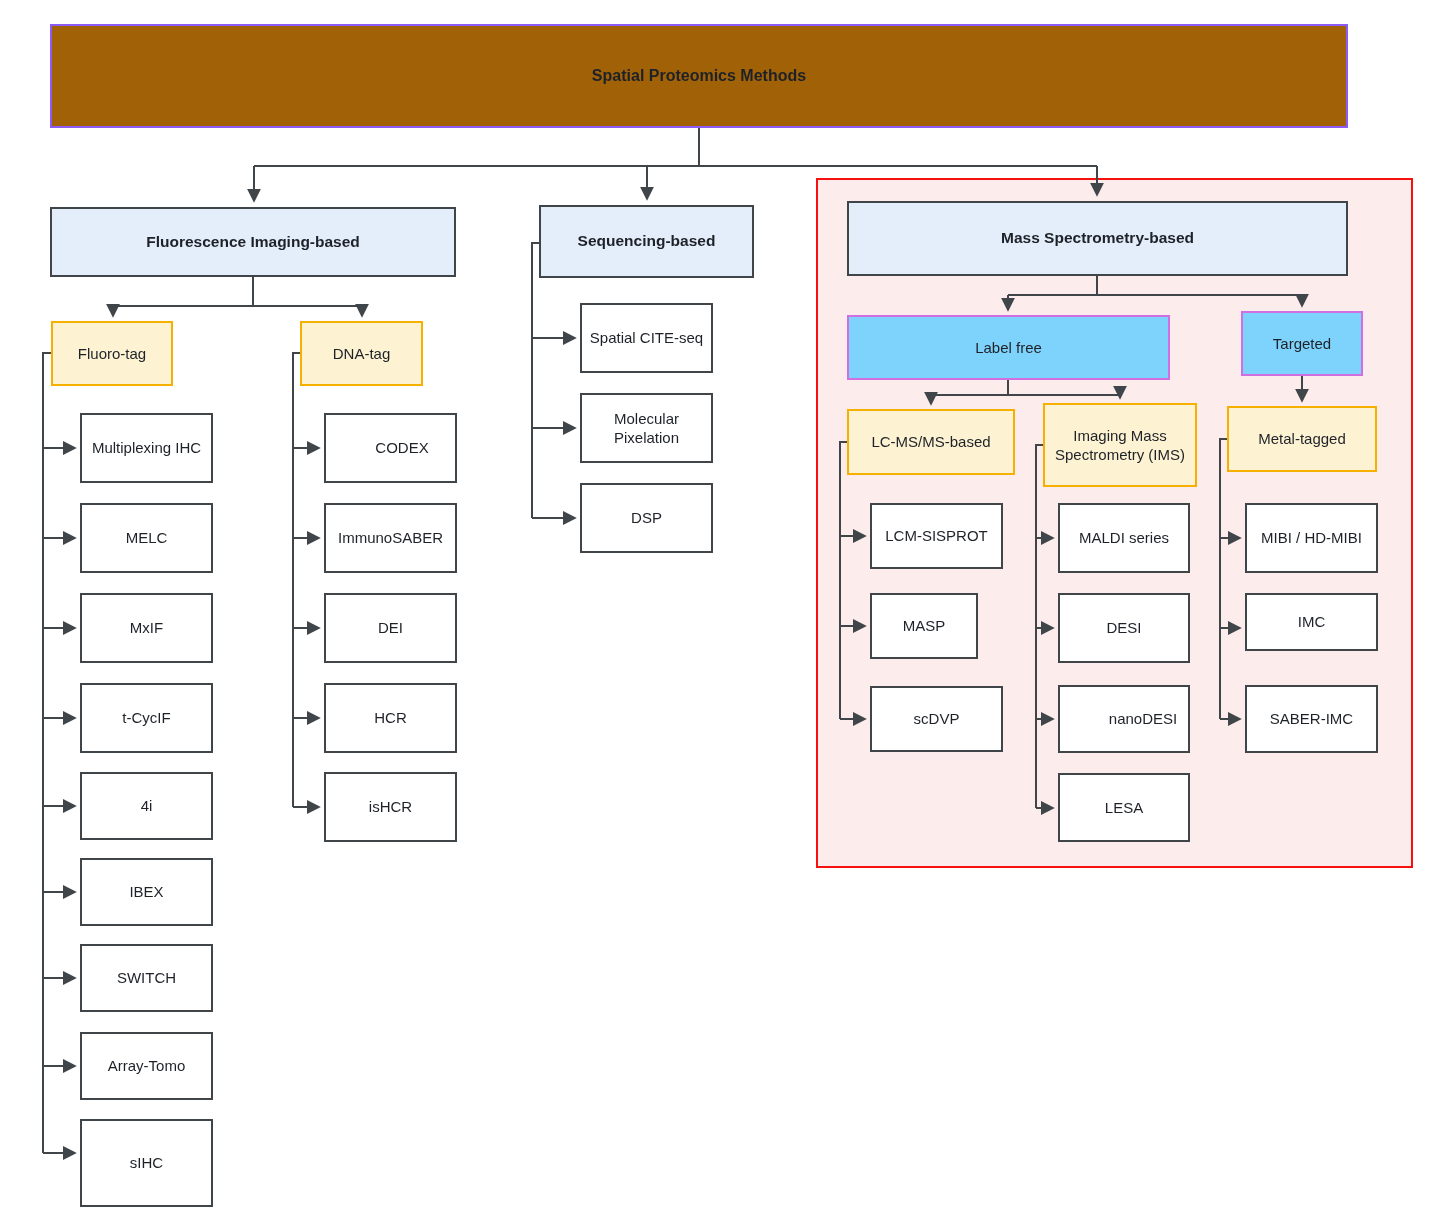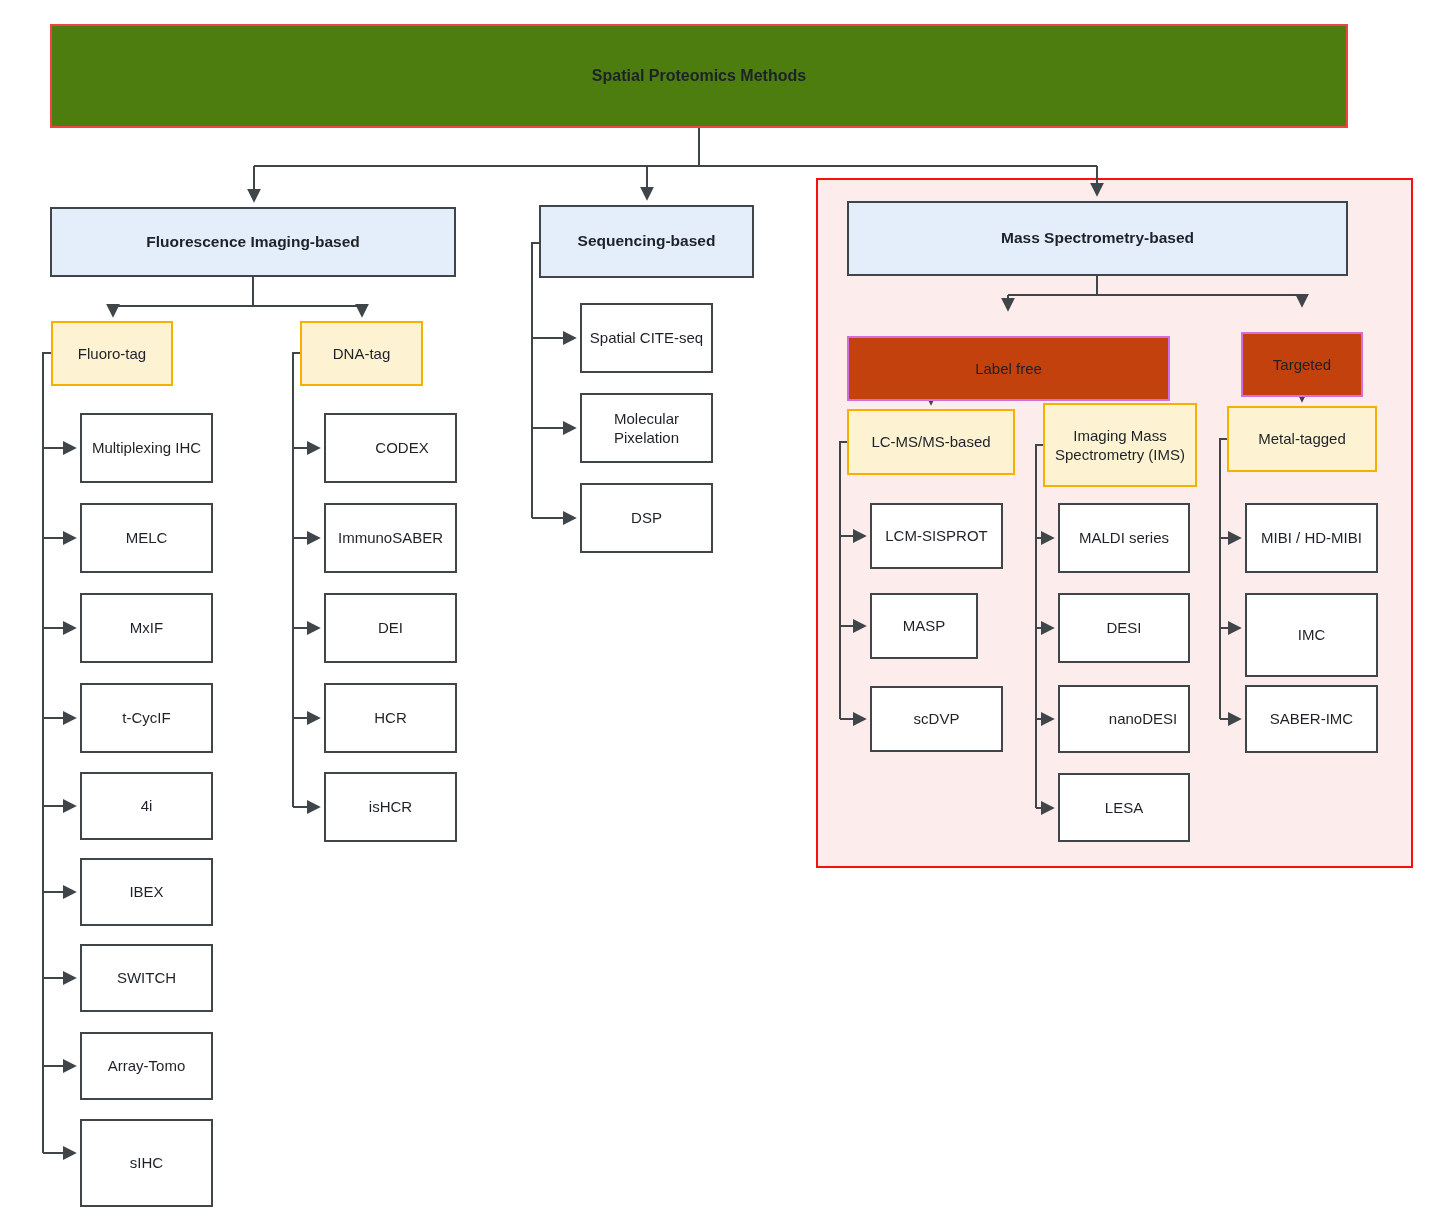--- a/index.html
+++ b/index.html
@@ -15,23 +15,23 @@
     display:flex;align-items:center;justify-content:center;
     text-align:center;
     box-sizing:border-box;
     background:#ffffff;
     border:2px solid #3f4549;
     font-size:15px;
     line-height:1.3;
     padding:2px 6px;
   }
   .hdr{font-weight:700;background:#e4eefb;border:2px solid #3f4549;font-size:15.5px;}
-  .root-node{font-weight:700;background:#4d7c0f;border:2px solid #ef4444;font-size:16px;}
+  .root-node{font-weight:700;background:#a16207;border:2px solid #8b5cf6;font-size:16px;}
   .tag{background:#fdf3d3;border:2px solid #f5b000;}
-  .purple{background:#c2410c;border:2px solid #d06ee2;margin-top:21px;}
+  .purple{background:#7dd3fc;border:2px solid #d06ee2;}
   .zone{
     position:absolute;
     box-sizing:border-box;
     background:#fdecec;
     border:2px solid #f6100e;
   }
   svg.wires{position:absolute;left:0;top:0;pointer-events:none;}
   .wire{stroke:#3f4549;stroke-width:2;fill:none;}
 </style>
 </head>
@@ -150,16 +150,16 @@
   <div class="node" style="left:870px;top:503px;width:133px;height:66px;">LCM-SISPROT</div>
   <div class="node" style="left:870px;top:593px;width:108px;height:66px;">MASP</div>
   <div class="node" style="left:870px;top:686px;width:133px;height:66px;">scDVP</div>
 
   <div class="node" style="left:1058px;top:503px;width:132px;height:70px;">MALDI series</div>
   <div class="node" style="left:1058px;top:593px;width:132px;height:70px;">DESI</div>
   <div class="node" style="left:1058px;top:685px;width:132px;height:68px;padding-left:44px;">nanoDESI</div>
   <div class="node" style="left:1058px;top:773px;width:132px;height:69px;">LESA</div>
 
   <div class="node" style="left:1245px;top:503px;width:133px;height:70px;">MIBI / HD-MIBI</div>
-  <div class="node" style="left:1245px;top:593px;width:133px;height:84px;text-align:right;">IMC</div>
+  <div class="node" style="left:1245px;top:593px;width:133px;height:58px;text-align:right;">IMC</div>
   <div class="node" style="left:1245px;top:685px;width:133px;height:68px;">SABER-IMC</div>
 
 </div>
 
 </body></html>

